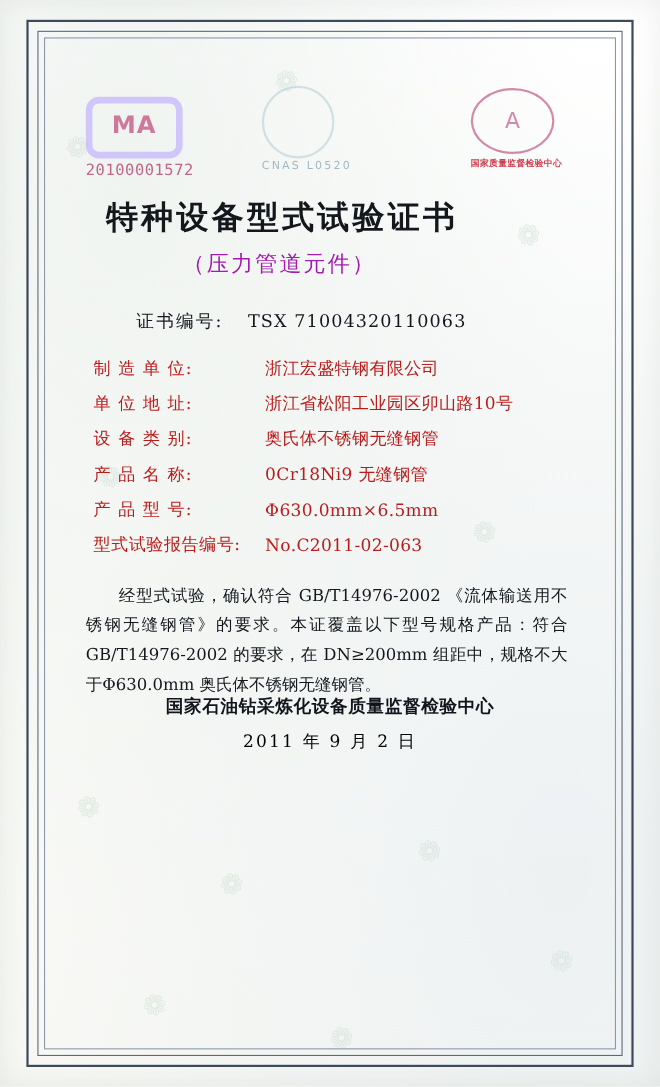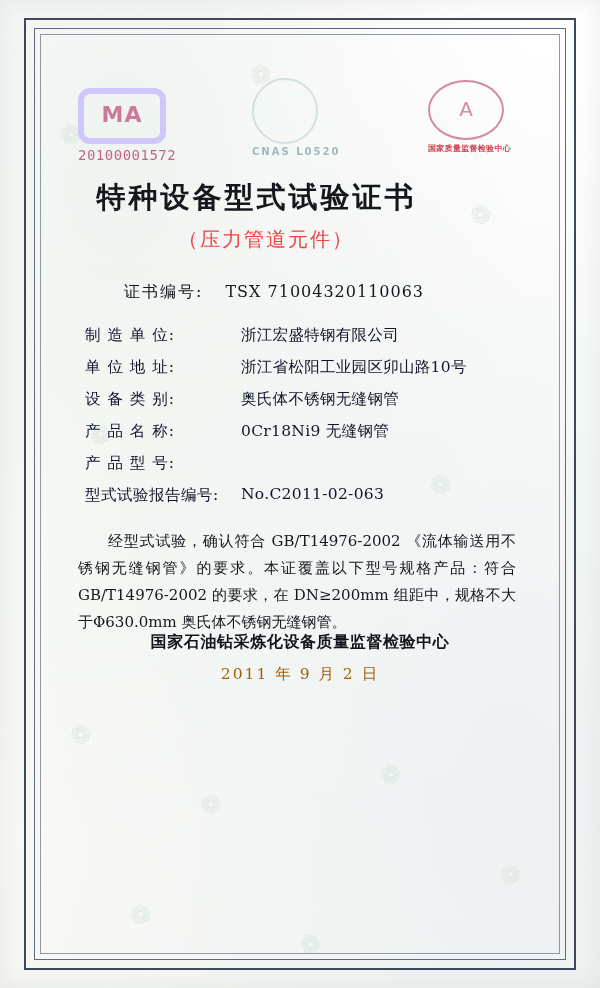--- a/index.html
+++ b/index.html
@@ -157,26 +157,26 @@
     width: 513px;
     text-align: center;
     font-size: 29px;
     font-weight: bold;
     letter-spacing: 3px;
     color: #14181d;
   }
   .title-sub {
     position: absolute;
     top: 226px;
-    left: 12px;
+    left: 0;
     width: 508px;
     text-align: center;
     font-size: 20px;
     letter-spacing: 2px;
-    color: #ef4444;
+    color: #a21caf;
   }
 
   .cert-no {
     position: absolute;
     top: 282px;
     left: 0;
     width: 548px;
     text-align: center;
     font-size: 16px;
     color: #13181e;
@@ -186,24 +186,24 @@
   .cert-no .value { margin-left: 16px; font-family: "DejaVu Serif", serif; }
 
   .fields {
     position: absolute;
     top: 325px;
     left: 85px;
     width: 440px;
   }
   .field-row {
     display: flex;
-    align-items: flex-start;
+    align-items: center;
     margin-bottom: 11px;
     font-size: 15.5px;
-    color: #0f172a;
+    color: #b91c1c;
   }
   .field-label {
     width: 108px;
     flex: 0 0 108px;
     letter-spacing: 1px;
     white-space: nowrap;
   }
   .field-label.tight { letter-spacing: 0.5px; }
   .field-value {
     flex: 1;
@@ -236,21 +236,21 @@
     color: #11161c;
   }
   .issue-date {
     position: absolute;
     top: 664px;
     left: 0;
     width: 600px;
     text-align: center;
     font-size: 15.5px;
     letter-spacing: 2px;
-    color: #a16207;
+    color: #000000;
   }
 
   .edge-shadow {
     position: absolute;
     inset: 0;
     box-shadow: inset 0 0 26px rgba(150,160,150,0.18);
     pointer-events: none;
   }
 </style>
 </head>
@@ -278,21 +278,21 @@
   <div class="frame-inner"></div>
   <div class="frame-inner2"></div>
 
   <div class="stamps">
 
     <div class="stamp" style="left:38px; top:18px;">
       <div class="stamp-mark">MA</div>
       <div class="stamp-code">20100001572</div>
     </div>
 
-    <div class="stamp" style="left:212px; top:8px;font-weight:bold;">
+    <div class="stamp" style="left:198px; top:8px;">
       <div class="stamp-round"></div>
       <div class="stamp-cnas">CNAS L0520</div>
     </div>
 
     <div class="stamp" style="left:388px; top:10px;">
       <div class="stamp-oval">A</div>
       <div class="stamp-red-code">国家质量监督检验中心</div>
     </div>
 
   </div>
@@ -322,20 +322,21 @@
       <div class="field-value">奥氏体不锈钢无缝钢管</div>
     </div>
 
     <div class="field-row">
       <div class="field-label">产 品 名 称:</div>
       <div class="field-value">0Cr18Ni9 无缝钢管</div>
     </div>
 
     <div class="field-row">
       <div class="field-label">产 品 型 号:</div>
+      <div class="field-value">Φ630.0mm×6.5mm</div>
     </div>
 
     <div class="field-row">
       <div class="field-label tight">型式试验报告编号:</div>
       <div class="field-value">No.C2011-02-063</div>
     </div>
 
   </div>
 
   <div class="body-text">

